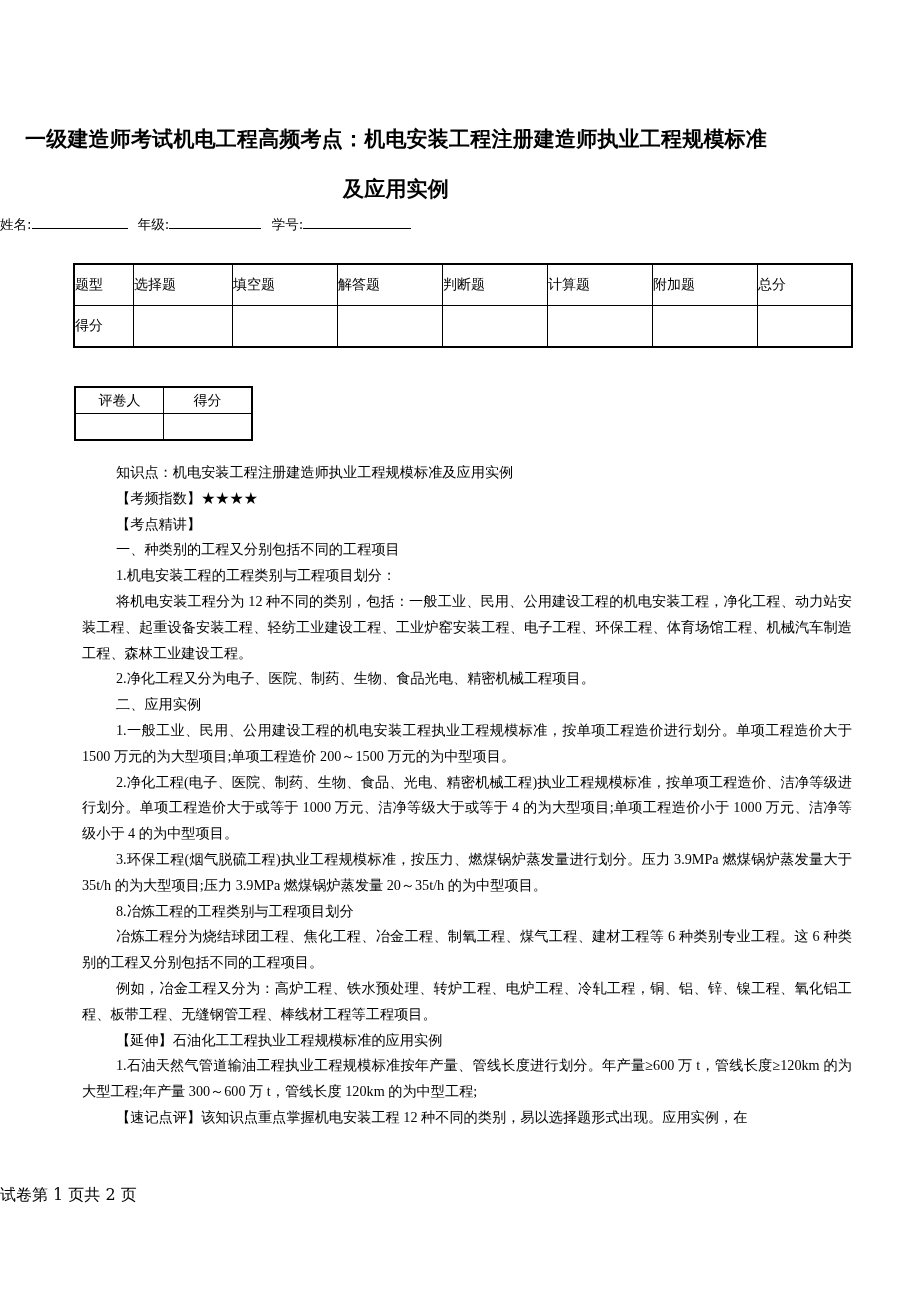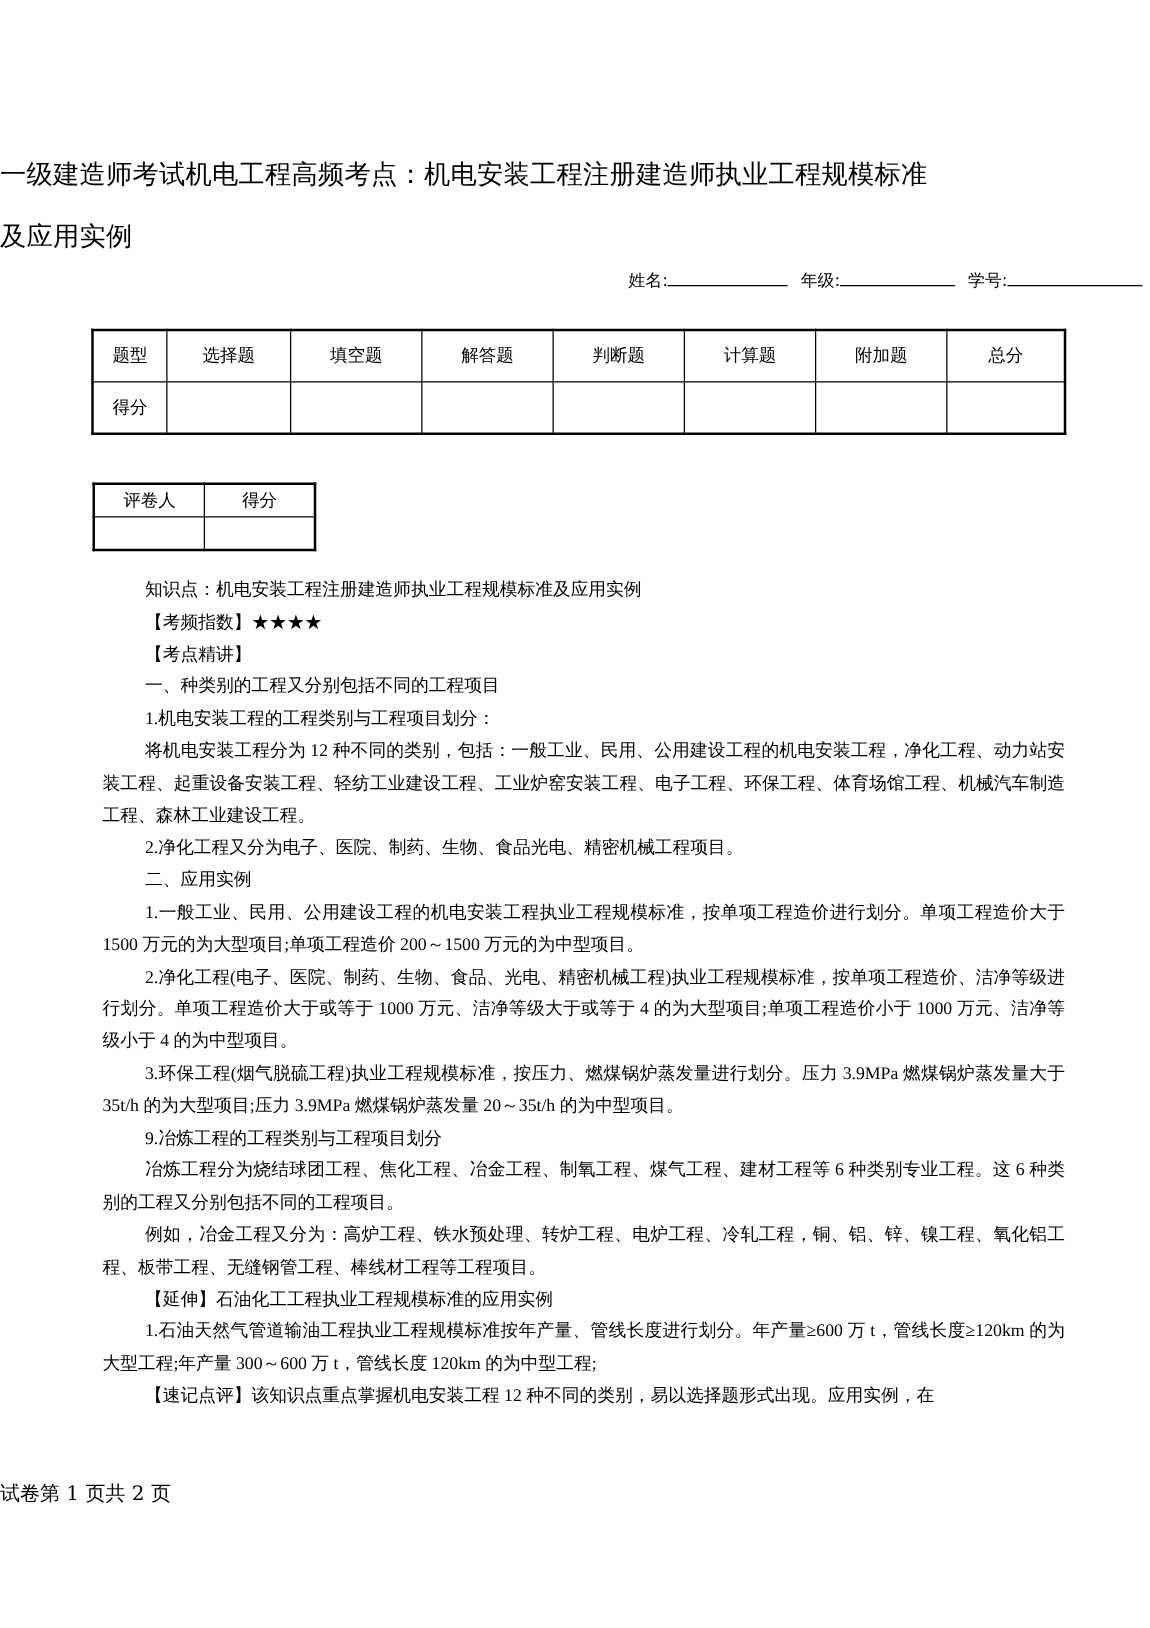--- a/index.html
+++ b/index.html
@@ -1,23 +1,23 @@
 <!DOCTYPE html>
 <html><head>
   <meta charset="utf-8">
   <style>
     html, body { margin: 0; padding: 0; background: #ffffff; }
     body { width: 920px; height: 1302px; position: relative; overflow: hidden; color: #000; font-family: "DejaVu Sans", "Liberation Sans", sans-serif; }
-    .title { position: absolute; left: 0; width: 792px; text-align: left; font-weight: normal; font-size: 21px; letter-spacing: 0.2px; }
+    .title { position: absolute; left: 0; width: 792px; text-align: center; font-weight: bold; font-size: 21px; letter-spacing: 0.2px; }
     .title1 { top: 125px; }
     .title2 { top: 175px; }
-    .info { position: absolute; top: 215px; left: 0; width: 920px; text-align: right; font-size: 13.5px; }
+    .info { position: absolute; top: 215px; left: 0; width: 920px; text-align: left; font-size: 13.5px; }
     .info .blank { display: inline-block; border-bottom: 1px solid #000; height: 13px; vertical-align: baseline; margin-right: 6px; }
     table.score { position: absolute; left: 73px; top: 263px; border-collapse: collapse; border: 2px solid #000; }
-    table.score td { border: 1px solid #000; text-align: center; font-size: 14px; padding: 0; }
+    table.score td { border: 1px solid #000; font-size: 14px; padding: 0; }
     table.score tr.r1 td { height: 40px; }
     table.score tr.r2 td { height: 40px; }
     table.grader { position: absolute; left: 74px; top: 386px; border-collapse: collapse; border: 2px solid #000; padding-left: 47px; }
     table.grader td { border: 1px solid #000; text-align: center; font-size: 14px; width: 87px; height: 25px; padding: 0; }
     .content { position: absolute; left: 82px; top: 460px; width: 770px; font-size: 14.2px; line-height: 25.8px; }
     .content p { margin: 0; text-indent: 34px; text-align: justify; font-family: Liberation Serif, serif; }
     .footer { position: absolute; top: 1185px; left: 0; width: 920px; text-align: left; font-family: "DejaVu Serif", "Liberation Serif", serif; font-size: 16px; }
   </style>
 </head>
 <body>
@@ -74,21 +74,21 @@
   <p>【考频指数】★★★★</p>
   <p>【考点精讲】</p>
   <p>一、种类别的工程又分别包括不同的工程项目</p>
   <p>1.机电安装工程的工程类别与工程项目划分：</p>
   <p>将机电安装工程分为 12 种不同的类别，包括：一般工业、民用、公用建设工程的机电安装工程，净化工程、动力站安装工程、起重设备安装工程、轻纺工业建设工程、工业炉窑安装工程、电子工程、环保工程、体育场馆工程、机械汽车制造工程、森林工业建设工程。</p>
   <p>2.净化工程又分为电子、医院、制药、生物、食品光电、精密机械工程项目。</p>
   <p>二、应用实例</p>
   <p>1.一般工业、民用、公用建设工程的机电安装工程执业工程规模标准，按单项工程造价进行划分。单项工程造价大于 1500 万元的为大型项目;单项工程造价 200～1500 万元的为中型项目。</p>
   <p>2.净化工程(电子、医院、制药、生物、食品、光电、精密机械工程)执业工程规模标准，按单项工程造价、洁净等级进行划分。单项工程造价大于或等于 1000 万元、洁净等级大于或等于 4 的为大型项目;单项工程造价小于 1000 万元、洁净等级小于 4 的为中型项目。</p>
   <p>3.环保工程(烟气脱硫工程)执业工程规模标准，按压力、燃煤锅炉蒸发量进行划分。压力 3.9MPa 燃煤锅炉蒸发量大于 35t/h 的为大型项目;压力 3.9MPa 燃煤锅炉蒸发量 20～35t/h 的为中型项目。</p>
-  <p>9.冶炼工程的工程类别与工程项目划分</p>
+  <p>8.冶炼工程的工程类别与工程项目划分</p>
   <p>冶炼工程分为烧结球团工程、焦化工程、冶金工程、制氧工程、煤气工程、建材工程等 6 种类别专业工程。这 6 种类别的工程又分别包括不同的工程项目。</p>
   <p>例如，冶金工程又分为：高炉工程、铁水预处理、转炉工程、电炉工程、冷轧工程，铜、铝、锌、镍工程、氧化铝工程、板带工程、无缝钢管工程、棒线材工程等工程项目。</p>
   <p>【延伸】石油化工工程执业工程规模标准的应用实例</p>
   <p>1.石油天然气管道输油工程执业工程规模标准按年产量、管线长度进行划分。年产量≥600 万 t，管线长度≥120km 的为大型工程;年产量 300～600 万 t，管线长度 120km 的为中型工程;</p>
   <p>【速记点评】该知识点重点掌握机电安装工程 12 种不同的类别，易以选择题形式出现。应用实例，在</p>
 </div>
 
 <div class="footer">试卷第 1 页共 2 页</div>
 
 </body></html>

